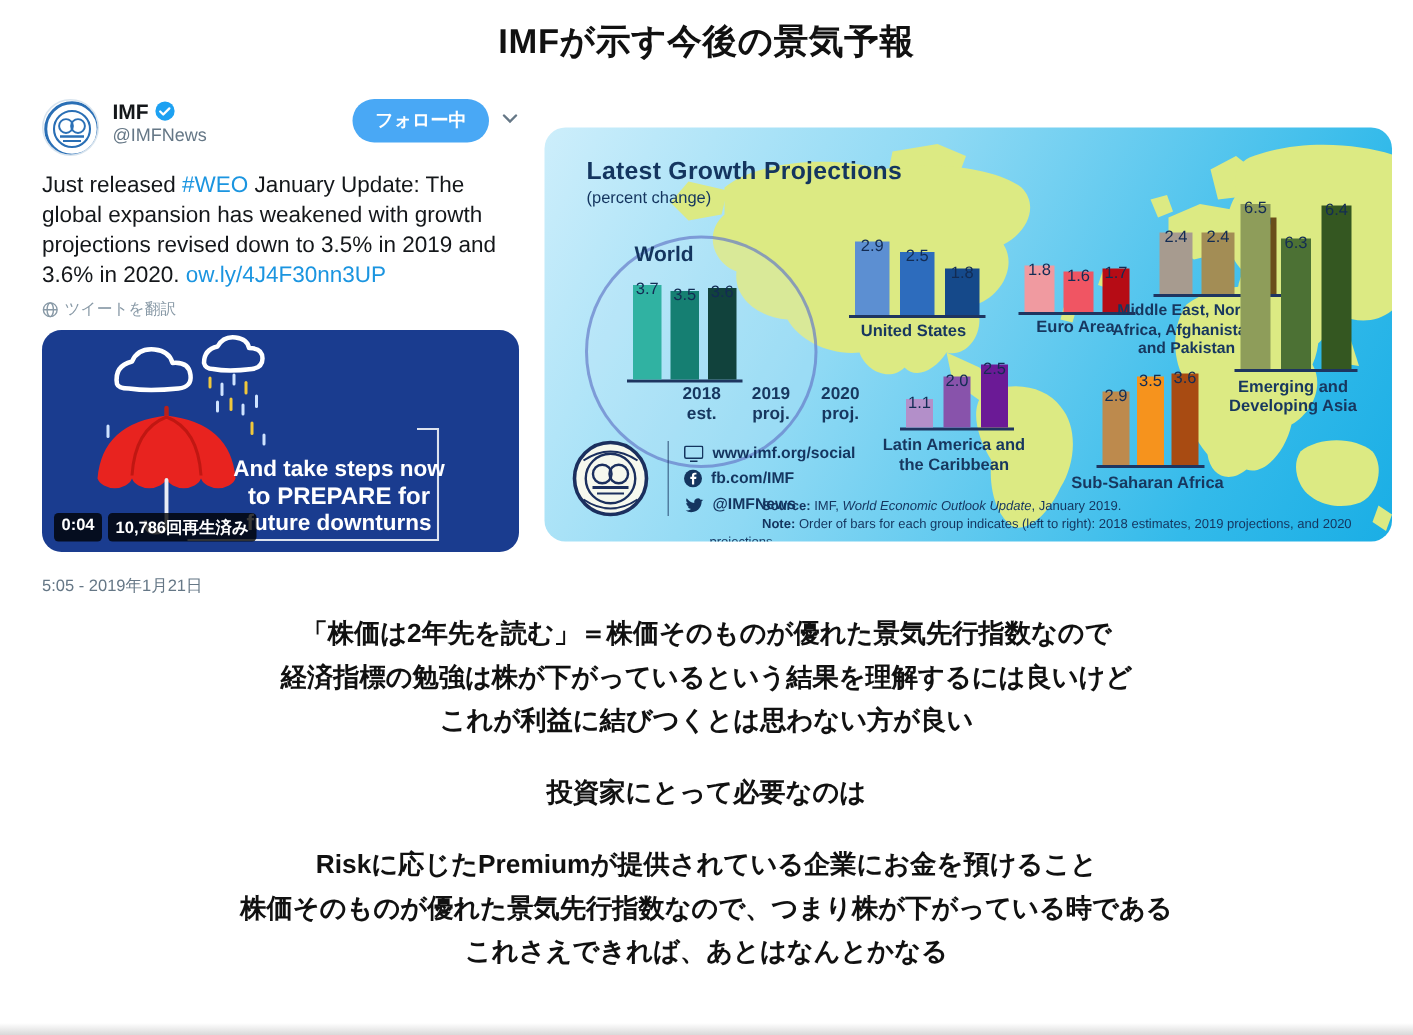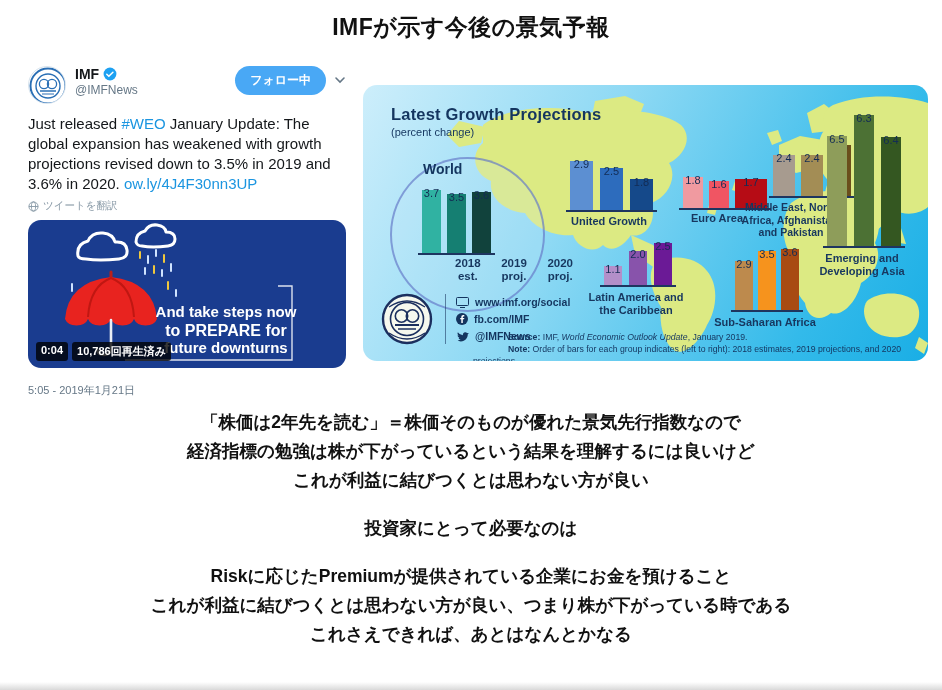--- a/index.html
+++ b/index.html
@@ -226,31 +226,31 @@
             <span class="bar-val">2.9</span>
           </div>
           <div class="bar" style="width: 23px; height: 42.5px; background: rgb(45, 108, 189);">
             <span class="bar-val">2.5</span>
           </div>
           <div class="bar" style="width: 23px; height: 30.6px; background: rgb(21, 73, 138);">
             <span class="bar-val">1.8</span>
           </div>
         </div>
       </div>
-    <div class="group-label" style="left:176px; top:130px; width:140px;">United Growth</div>
+    <div class="group-label" style="left:176px; top:130px; width:140px;">United States</div>
 
     <div class="bar-group" style="left:316px; bottom:151px;">
         <div class="bars" style="gap: 6px;">
           <div class="bar" style="width: 20px; height: 30.6px; background: rgb(240, 154, 160);">
             <span class="bar-val">1.8</span>
           </div>
           <div class="bar" style="width: 20px; height: 27.2px; background: rgb(240, 85, 99);">
             <span class="bar-val">1.6</span>
           </div>
-          <div class="bar" style="width: 32px; height: 28.9px; background: rgb(182, 12, 21);">
+          <div class="bar" style="width: 18px; height: 28.9px; background: rgb(182, 12, 21);">
             <span class="bar-val">1.7</span>
           </div>
         </div>
       </div>
     <div class="group-label" style="left:284px; top:127px; width:140px;">Euro Area</div>
 
     <div class="bar-group" style="left:406px; bottom:163px;">
         <div class="bars" style="gap: 6px;">
           <div class="bar" style="width: 22px; height: 40.8px; background: rgb(167, 155, 143);">
             <span class="bar-val">2.4</span>
@@ -263,21 +263,21 @@
           </div>
         </div>
       </div>
     <div class="group-label multi" style="left:372px; top:116px; width:112px; font-size:10.5px;"><span>Middle East, North</span><br><span>Africa, Afghanistan,</span><br><span>and Pakistan</span></div>
 
     <div class="bar-group" style="left:460px; bottom:113px;">
         <div class="bars" style="gap: 7px;">
           <div class="bar" style="width: 20px; height: 110.5px; background: rgb(142, 157, 90);">
             <span class="bar-val">6.5</span>
           </div>
-          <div class="bar" style="width: 20px; height: 131px; background: rgb(76, 113, 52);">
+          <div class="bar" style="width: 20px; height: 87px; background: rgb(76, 113, 52);">
             <span class="bar-val">6.3</span>
           </div>
           <div class="bar" style="width: 20px; height: 108.8px; background: rgb(52, 87, 33);">
             <span class="bar-val">6.4</span>
           </div>
         </div>
       </div>
     <div class="group-label multi" style="left:429px; top:167px; width:140px;"><span>Emerging and</span><br><span>Developing Asia</span></div>
 
     <div class="bar-group" style="left:237px; bottom:74px;">
@@ -356,19 +356,19 @@
     <p>
       <span>「株価は2年先を読む」＝株価そのものが優れた景気先行指数なので</span><br>
       <span>経済指標の勉強は株が下がっているという結果を理解するには良いけど</span><br>
       <span>これが利益に結びつくとは思わない方が良い</span>
     </p>
     <p>
       <span>投資家にとって必要なのは</span><br>
     </p>
     <p>
       <span>Riskに応じたPremiumが提供されている企業にお金を預けること</span><br>
-      <span>これが利益に結びつくとは思わない方が良い、つまり株が下がっている時である</span><br>
+      <span>株価そのものが優れた景気先行指数なので、つまり株が下がっている時である</span><br>
       <span>これさえできれば、あとはなんとかなる</span>
     </p>
   </section>
 
   <div class="bottom-edge"></div>
 </div>
 
 </body></html>

